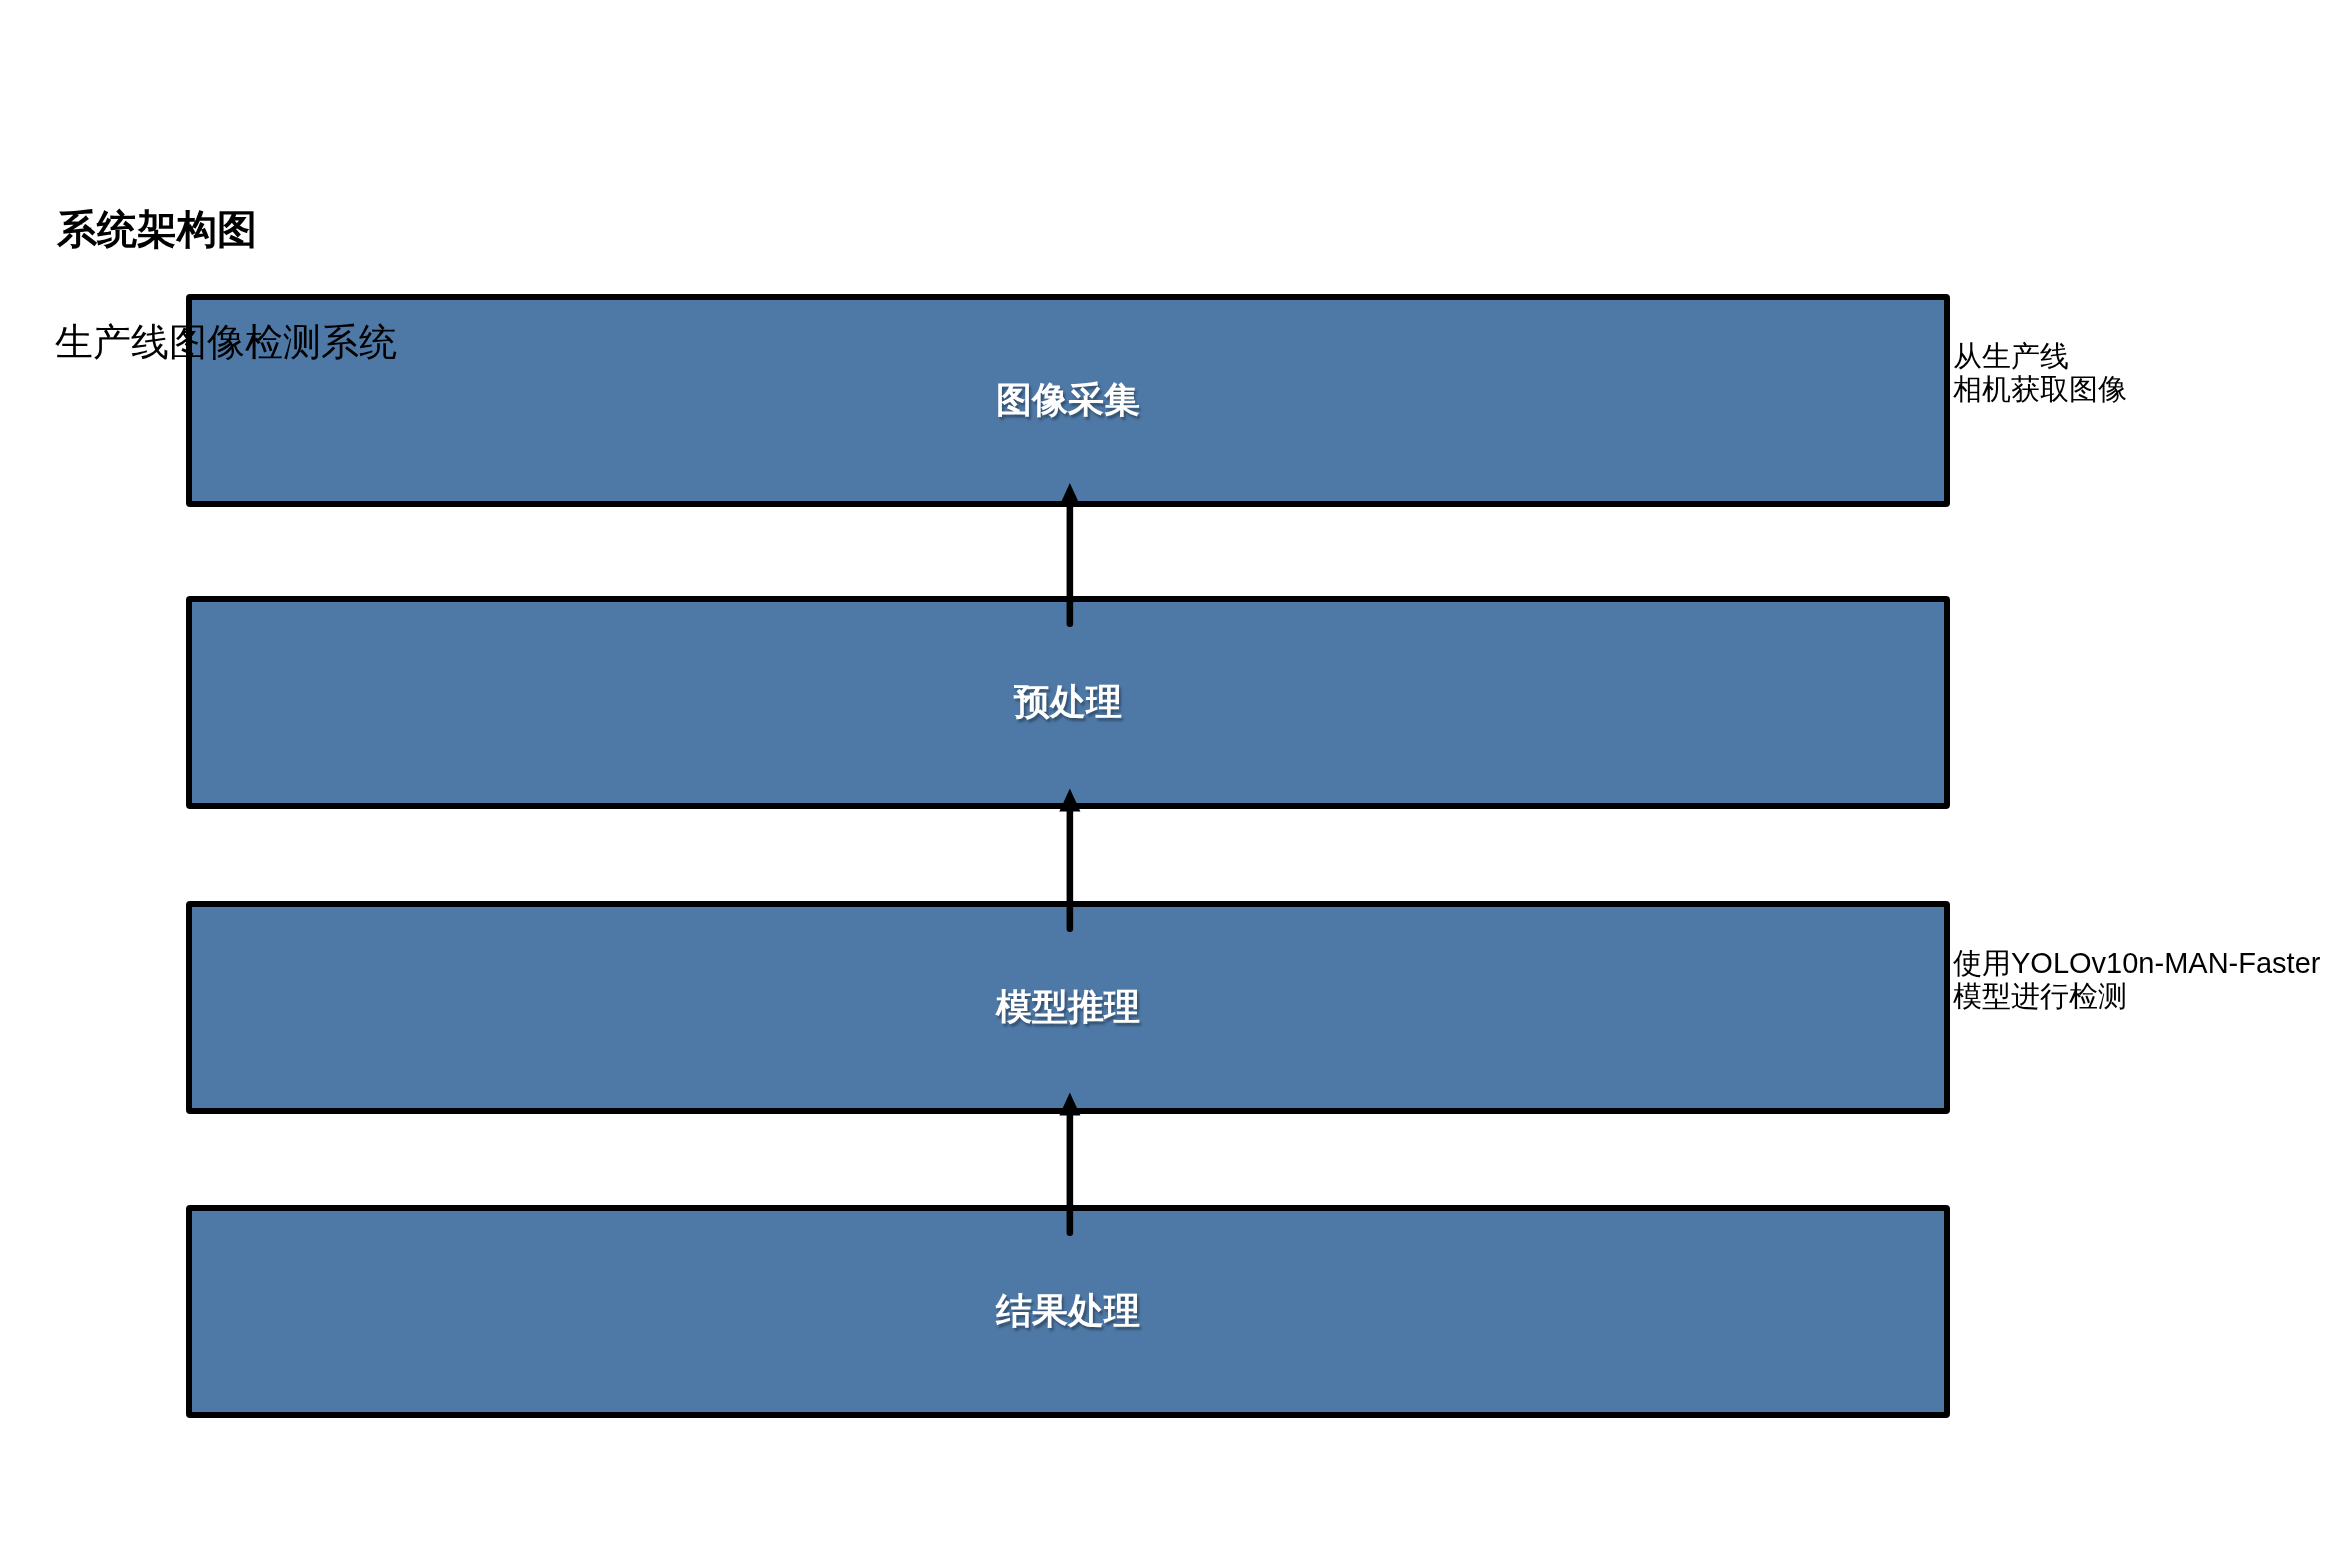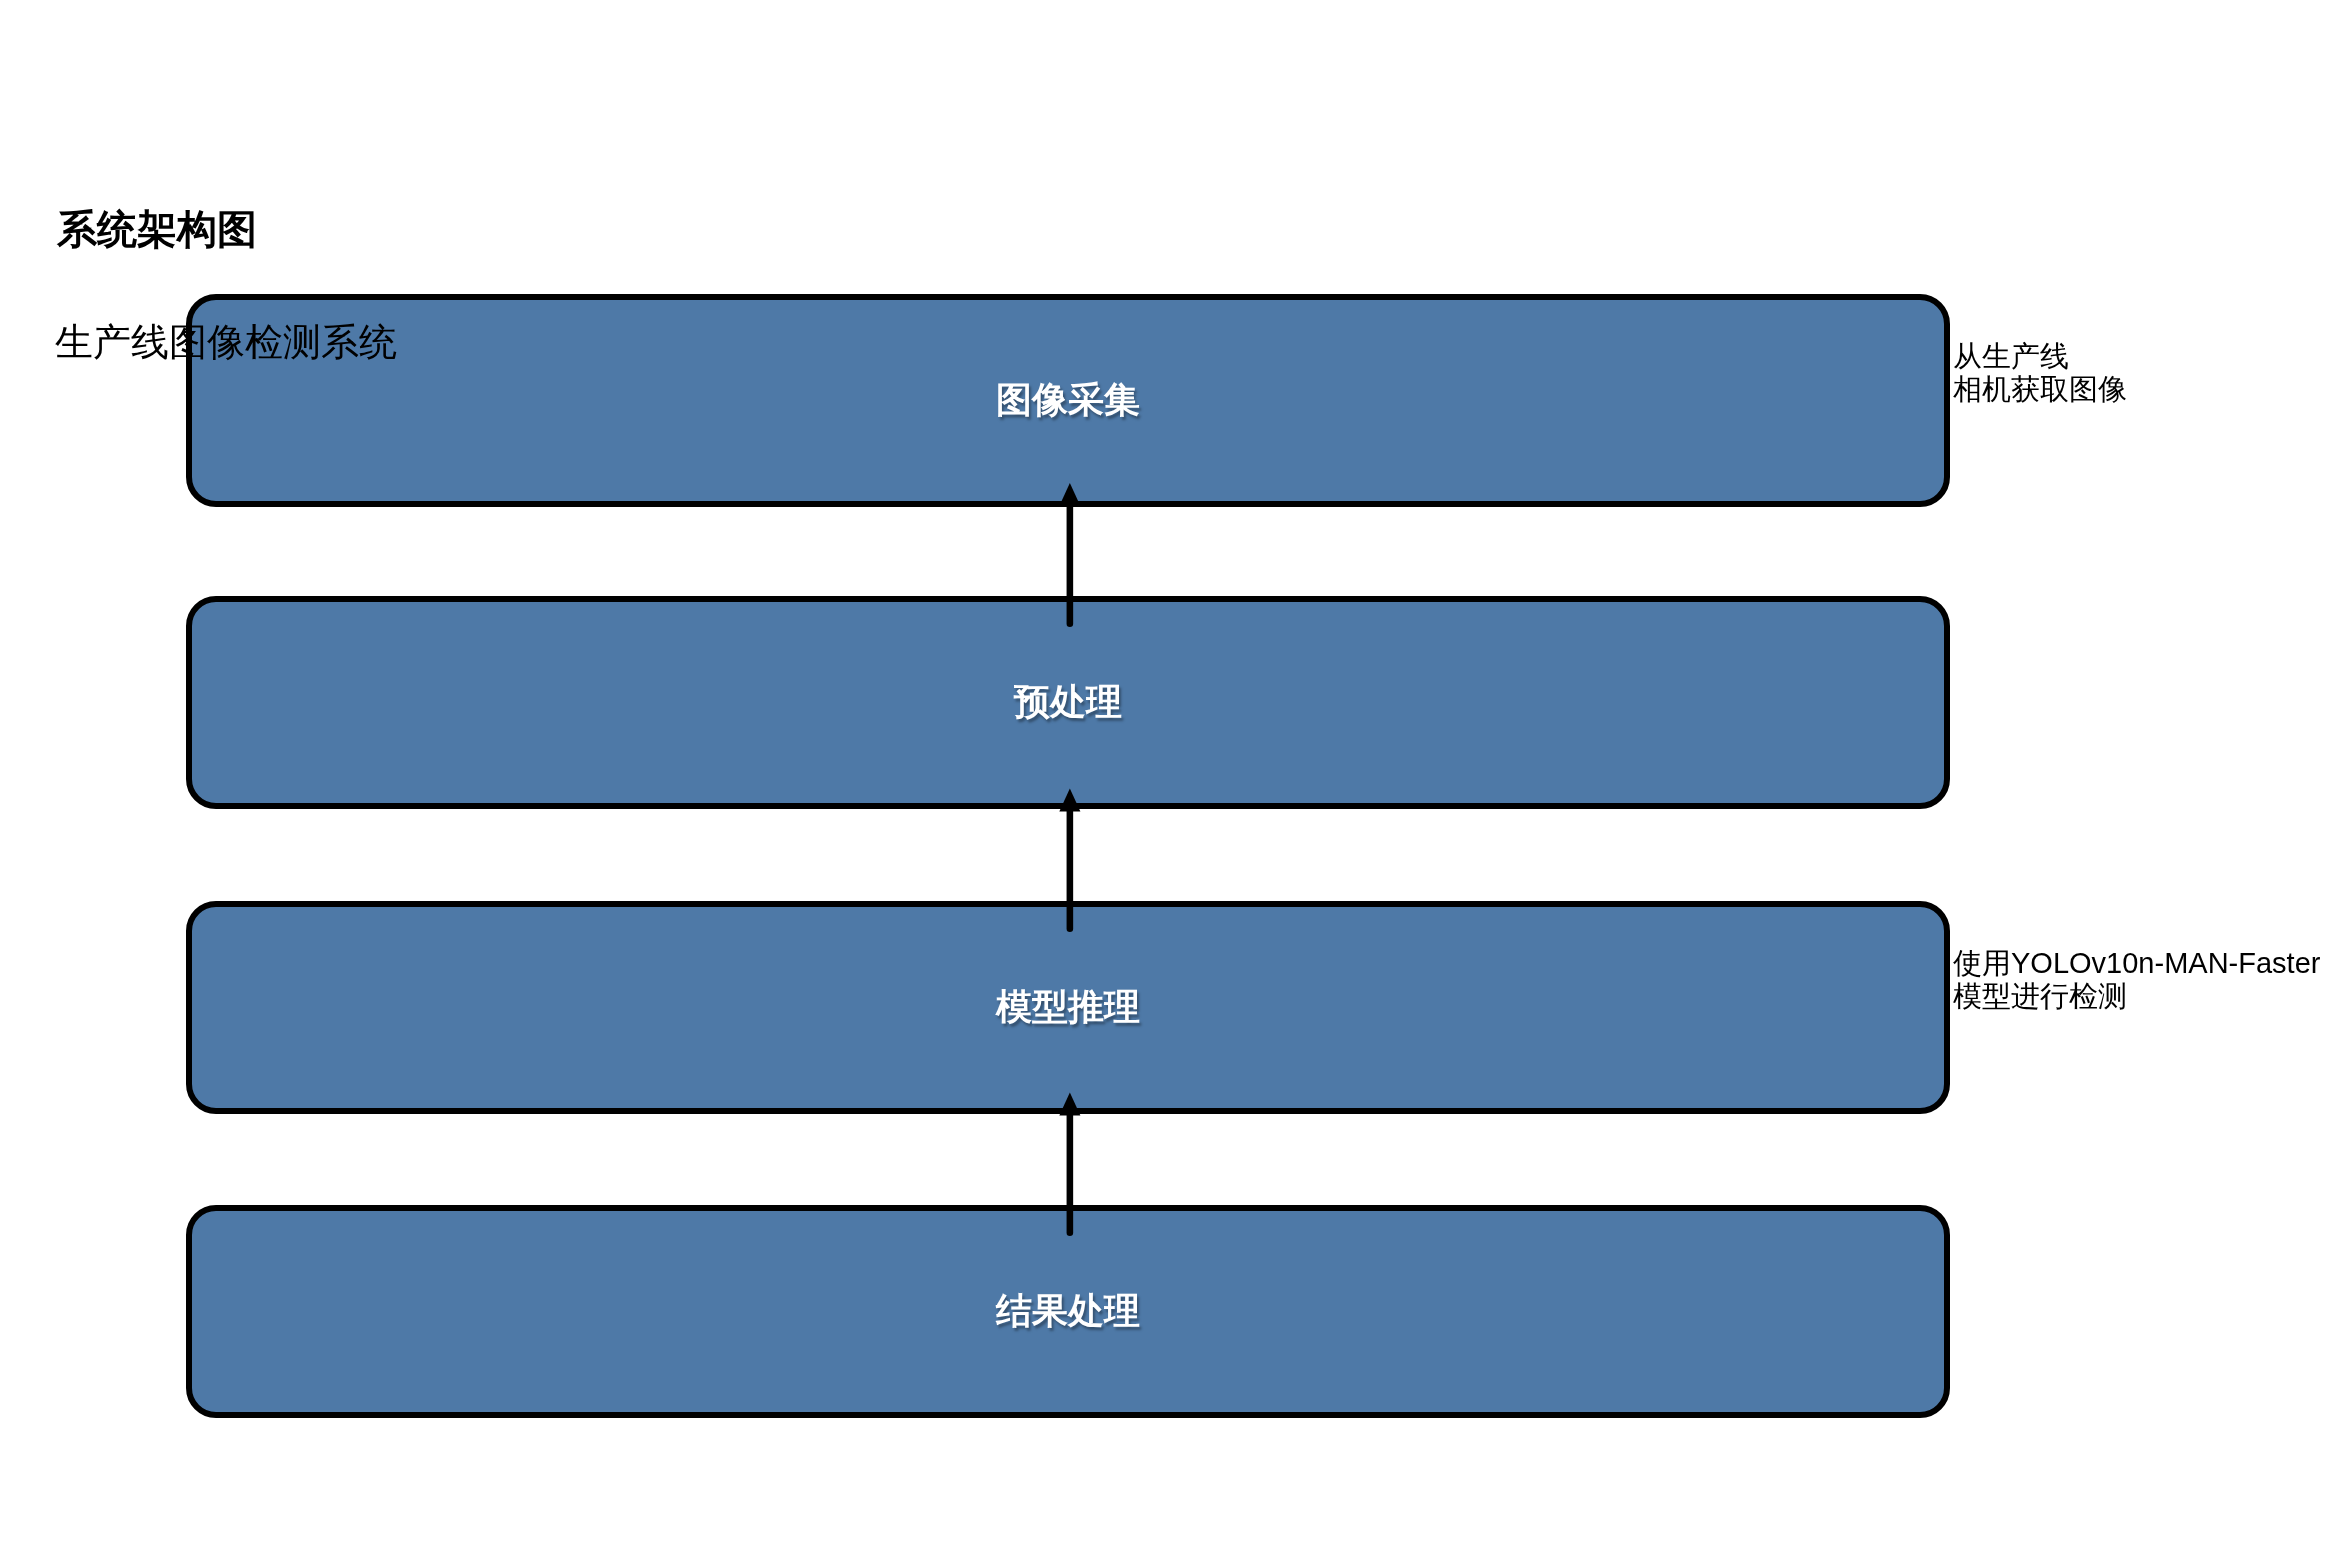--- a/index.html
+++ b/index.html
@@ -39,21 +39,21 @@
     z-index: 5;
   }
   .stage-box {
     position: absolute;
     left: 186px;
     width: 1764px;
     height: 213px;
     box-sizing: border-box;
     background: #4E79A7;
     border: 6px solid #000000;
-    border-radius: 30px;
+    border-radius: 4px;
     display: flex;
     align-items: center;
     justify-content: center;
     z-index: 1;
   }
   .stage-box.pos-0 { top: 294px; }
   .stage-box.pos-1 { top: 596px; }
   .stage-box.pos-2 { top: 901px; }
   .stage-box.pos-3 { top: 1205px; }
   .stage-label {

